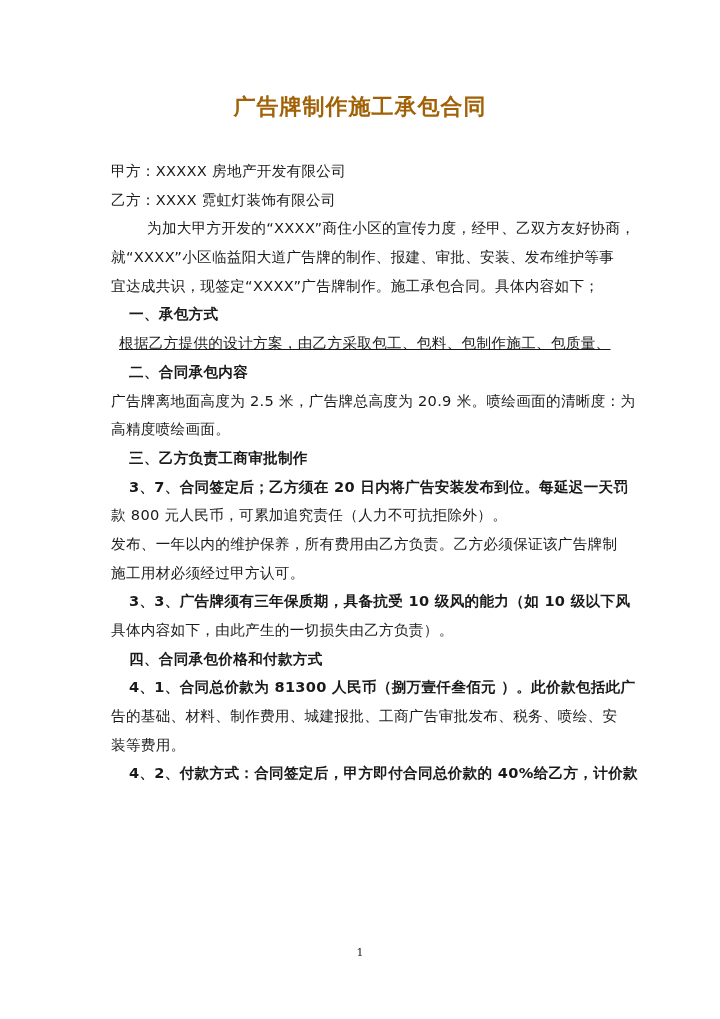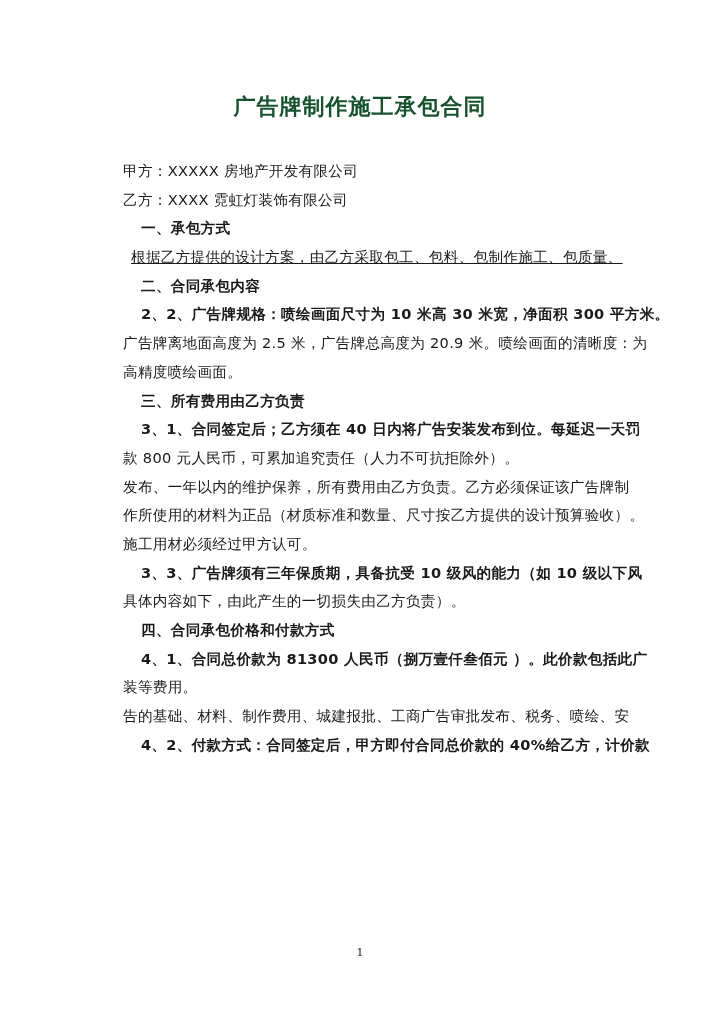--- a/index.html
+++ b/index.html
@@ -25,31 +25,30 @@
   .title {
     position: absolute;
     left: 0;
     top: 92px;
     width: 720px;
     text-align: center;
     font-family: "DejaVu Serif", "Liberation Serif", serif;
     font-size: 22px;
     font-weight: bold;
     letter-spacing: 1px;
-    color: #14532d;
+    color: #a16207;
   }
   .body-text {
     position: absolute;
     left: 111px;
     top: 157px;
     width: 500px;
     font-size: 14.6px;
     line-height: 28.7px;
     letter-spacing: 0.3px;
-    margin-left: 12px;
   }
   .line {
     display: block;
     white-space: nowrap;
     height: 28.7px;
   }
   .indent2 { padding-left: 36px; }
   .indent1 { padding-left: 18px; font-weight: bold; }
   .indent-para { padding-left: 8px; text-decoration: underline; }
   .page-number {
@@ -68,49 +67,52 @@
 
 <div class="page">
 
   <div class="title">广告牌制作施工承包合同</div>
 
   <div class="body-text">
 
     <span class="line">甲方：XXXXX 房地产开发有限公司</span>
     <span class="line">乙方：XXXX 霓虹灯装饰有限公司</span>
 
+    <div>
+      <span class="line indent2">为加大甲方开发的“XXXX”商住小区的宣传力度，经甲、乙双方友好协商，</span>
+      <span class="line">就“XXXX”小区临益阳大道广告牌的制作、报建、审批、安装、发布维护等事</span>
+      <span class="line">宜达成共识，现签定“XXXX”广告牌制作。施工承包合同。具体内容如下；</span>
+    </div>
 
     <div>
       <span class="line indent1">一、承包方式</span>
       <span class="line indent-para">根据乙方提供的设计方案，由乙方采取包工、包料、包制作施工、包质量、</span>
     </div>
 
     <div>
       <span class="line indent1">二、合同承包内容</span>
-      <span class="line indent1">2、2、广告牌规格：喷绘画面尺寸为 10 米高 30 米宽，净面积 300 平方米。</span>
       <span class="line">广告牌离地面高度为 2.5 米，广告牌总高度为 20.9 米。喷绘画面的清晰度：为</span>
       <span class="line">高精度喷绘画面。</span>
     </div>
 
     <div>
-      <span class="line indent1">三、所有费用由乙方负责</span>
-      <span class="line indent1">3、1、合同签定后；乙方须在 40 日内将广告安装发布到位。每延迟一天罚</span>
+      <span class="line indent1">三、乙方负责工商审批制作</span>
+      <span class="line indent1">3、7、合同签定后；乙方须在 20 日内将广告安装发布到位。每延迟一天罚</span>
       <span class="line">款 800 元人民币，可累加追究责任（人力不可抗拒除外）。</span>
       <span class="line">发布、一年以内的维护保养，所有费用由乙方负责。乙方必须保证该广告牌制</span>
-      <span class="line">作所使用的材料为正品（材质标准和数量、尺寸按乙方提供的设计预算验收）。</span>
       <span class="line">施工用材必须经过甲方认可。</span>
       <span class="line indent1">3、3、广告牌须有三年保质期，具备抗受 10 级风的能力（如 10 级以下风</span>
       <span class="line">具体内容如下，由此产生的一切损失由乙方负责）。</span>
     </div>
 
     <div>
       <span class="line indent1">四、合同承包价格和付款方式</span>
       <span class="line indent1">4、1、合同总价款为 81300 人民币（捌万壹仟叁佰元 ）。此价款包括此广</span>
+      <span class="line">告的基础、材料、制作费用、城建报批、工商广告审批发布、税务、喷绘、安</span>
       <span class="line">装等费用。</span>
-      <span class="line">告的基础、材料、制作费用、城建报批、工商广告审批发布、税务、喷绘、安</span>
       <span class="line indent1">4、2、付款方式：合同签定后，甲方即付合同总价款的 40%给乙方，计价款</span>
     </div>
 
   </div>
 
   <div class="page-number">1</div>
 
 </div>
 
 </body></html>

